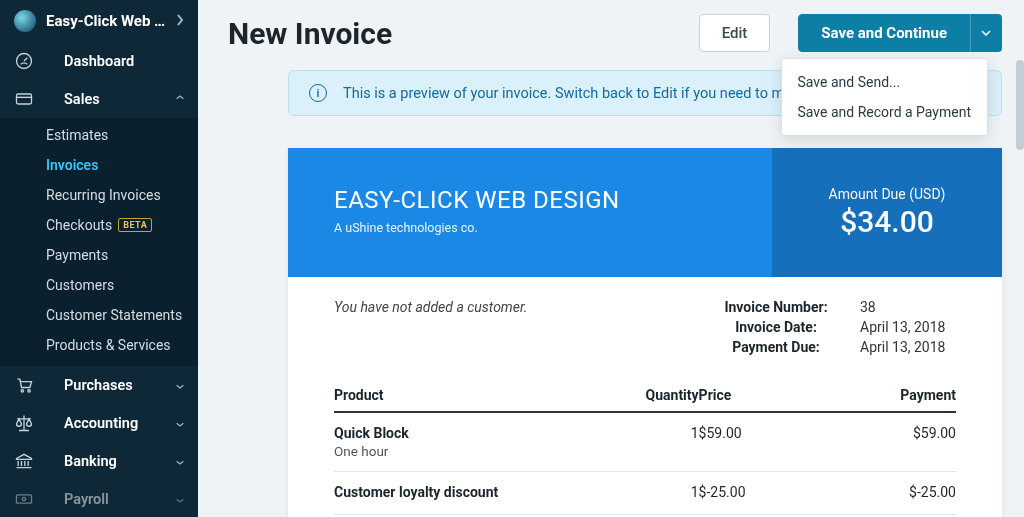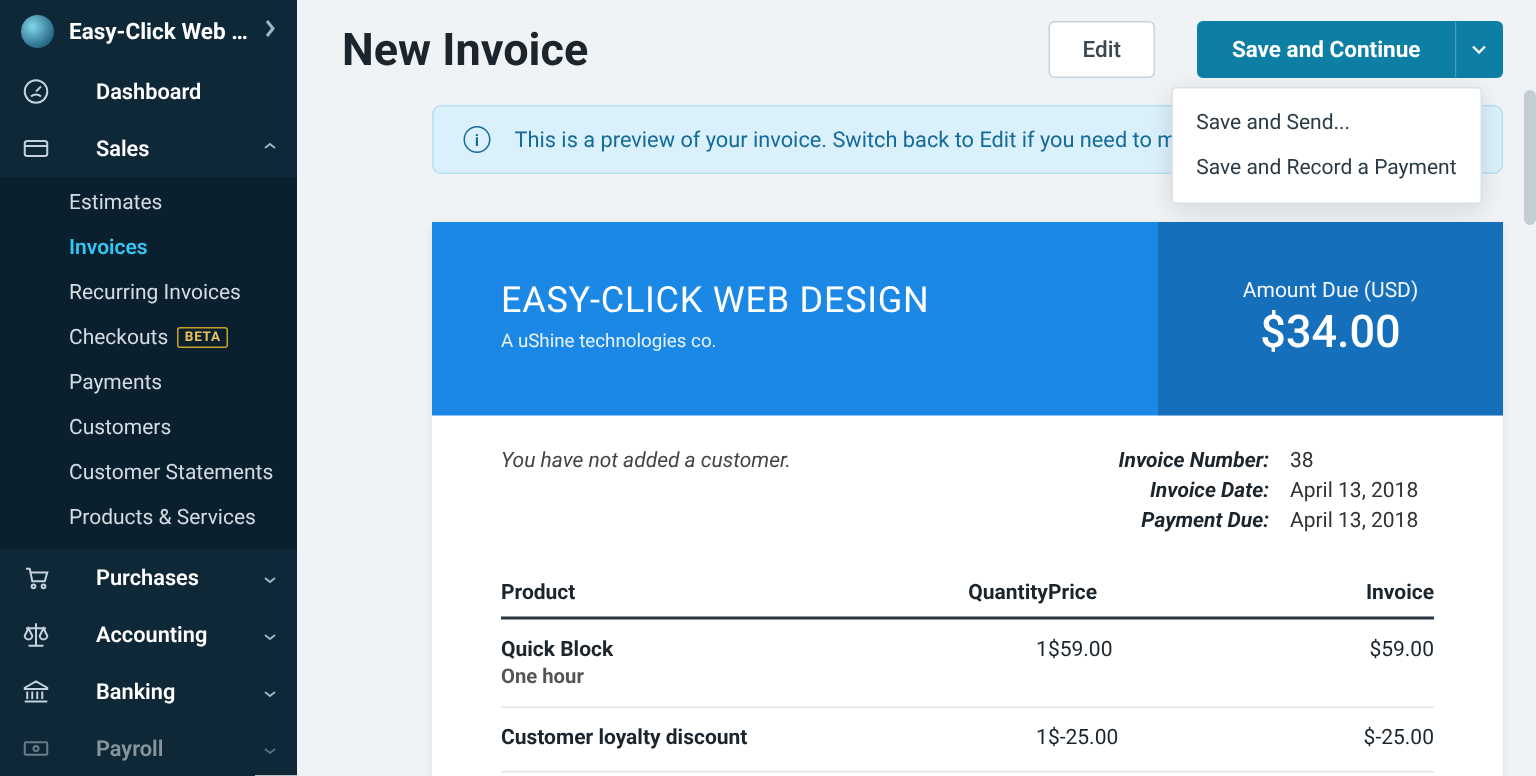--- a/index.html
+++ b/index.html
@@ -44,29 +44,29 @@
 .inv-company { font-size: 24px; font-weight: 400; letter-spacing: 0.5px; }
 .inv-tag { font-size: 12.5px; margin-top: 6px; opacity: 0.9; }
 .inv-hero-right { background: rgba(0,0,0,0.18); margin: -38px -46px -38px 20px; padding: 38px 46px; text-align: center; min-width: 230px; display:flex; flex-direction:column; align-items:center; justify-content:center; }
 .amount-label { font-size: 14px; opacity: 0.95; }
 .amount-value { font-size: 30px; font-weight: 500; margin-top: 2px; }
 
 .inv-meta { display: flex; padding: 22px 46px 6px 46px; font-size: 14px; }
 .inv-meta-left { font-style: italic; color: #444; }
 .inv-meta-right { margin-left: auto; text-align: right; }
 .meta-row { display: flex; justify-content: flex-end; margin-bottom: 4px; font-size: 14px; }
-.meta-row .ml { width: 140px; text-align: right; font-weight: 700; font-style: italic; }
+.meta-row .ml { width: 140px; text-align: center; font-weight: 700; }
 .meta-row .mv { width: 110px; text-align: left; padding-left: 14px; font-weight: 400; color:#333; }
 
 .inv-table { padding: 10px 46px 30px 46px; }
 .t-head { display: flex; padding: 12px 0 8px 0; font-weight: 700; font-size: 14px; border-bottom: 2px solid #2b3540; }
 .t-row { display: flex; padding: 12px 0; border-bottom: 1px solid #e0e5e9; font-size: 14px; }
 .c-prod { flex: 2.4; }
 .c-prod .pname { font-weight: 700; }
-.c-prod .pdesc { font-weight: 700; color: #555; font-size: 13.5px; margin-top: 2px; }
+.c-prod .pdesc { font-weight: 400; color: #555; font-size: 13.5px; margin-top: 2px; }
 .c-qty { flex: 1; text-align: right; }
 .c-price { flex: 1.2; text-align: left; }
 .c-amt { flex: 1.2; text-align: right; }
 
 .chev svg, .icon svg { width: 100%; height: 100%; }
 .rot180 { transform: rotate(180deg); }
 
 .scrollbar-indicator { position: absolute; right: 0; top: 60px; width: 8px; height: 90px; background: #c2cdd4; border-radius: 4px; }
 </style>
 </head>
@@ -239,21 +239,21 @@
               <span class="mv">April 13, 2018</span>
             </div>
         </div>
       </div>
 
       <div class="inv-table">
         <div class="t-head">
           <div class="c-prod">Product</div>
           <div class="c-qty">Quantity</div>
           <div class="c-price">Price</div>
-          <div class="c-amt">Invoice</div>
+          <div class="c-amt">Payment</div>
         </div>
         <div class="t-row">
           <div class="c-prod">
               <div class="pname">Quick Block</div>
               <div class="pdesc">One hour</div>
             </div>
           <div class="c-qty">1</div>
           <div class="c-price">$59.00</div>
           <div class="c-amt">$59.00</div>
         </div>

